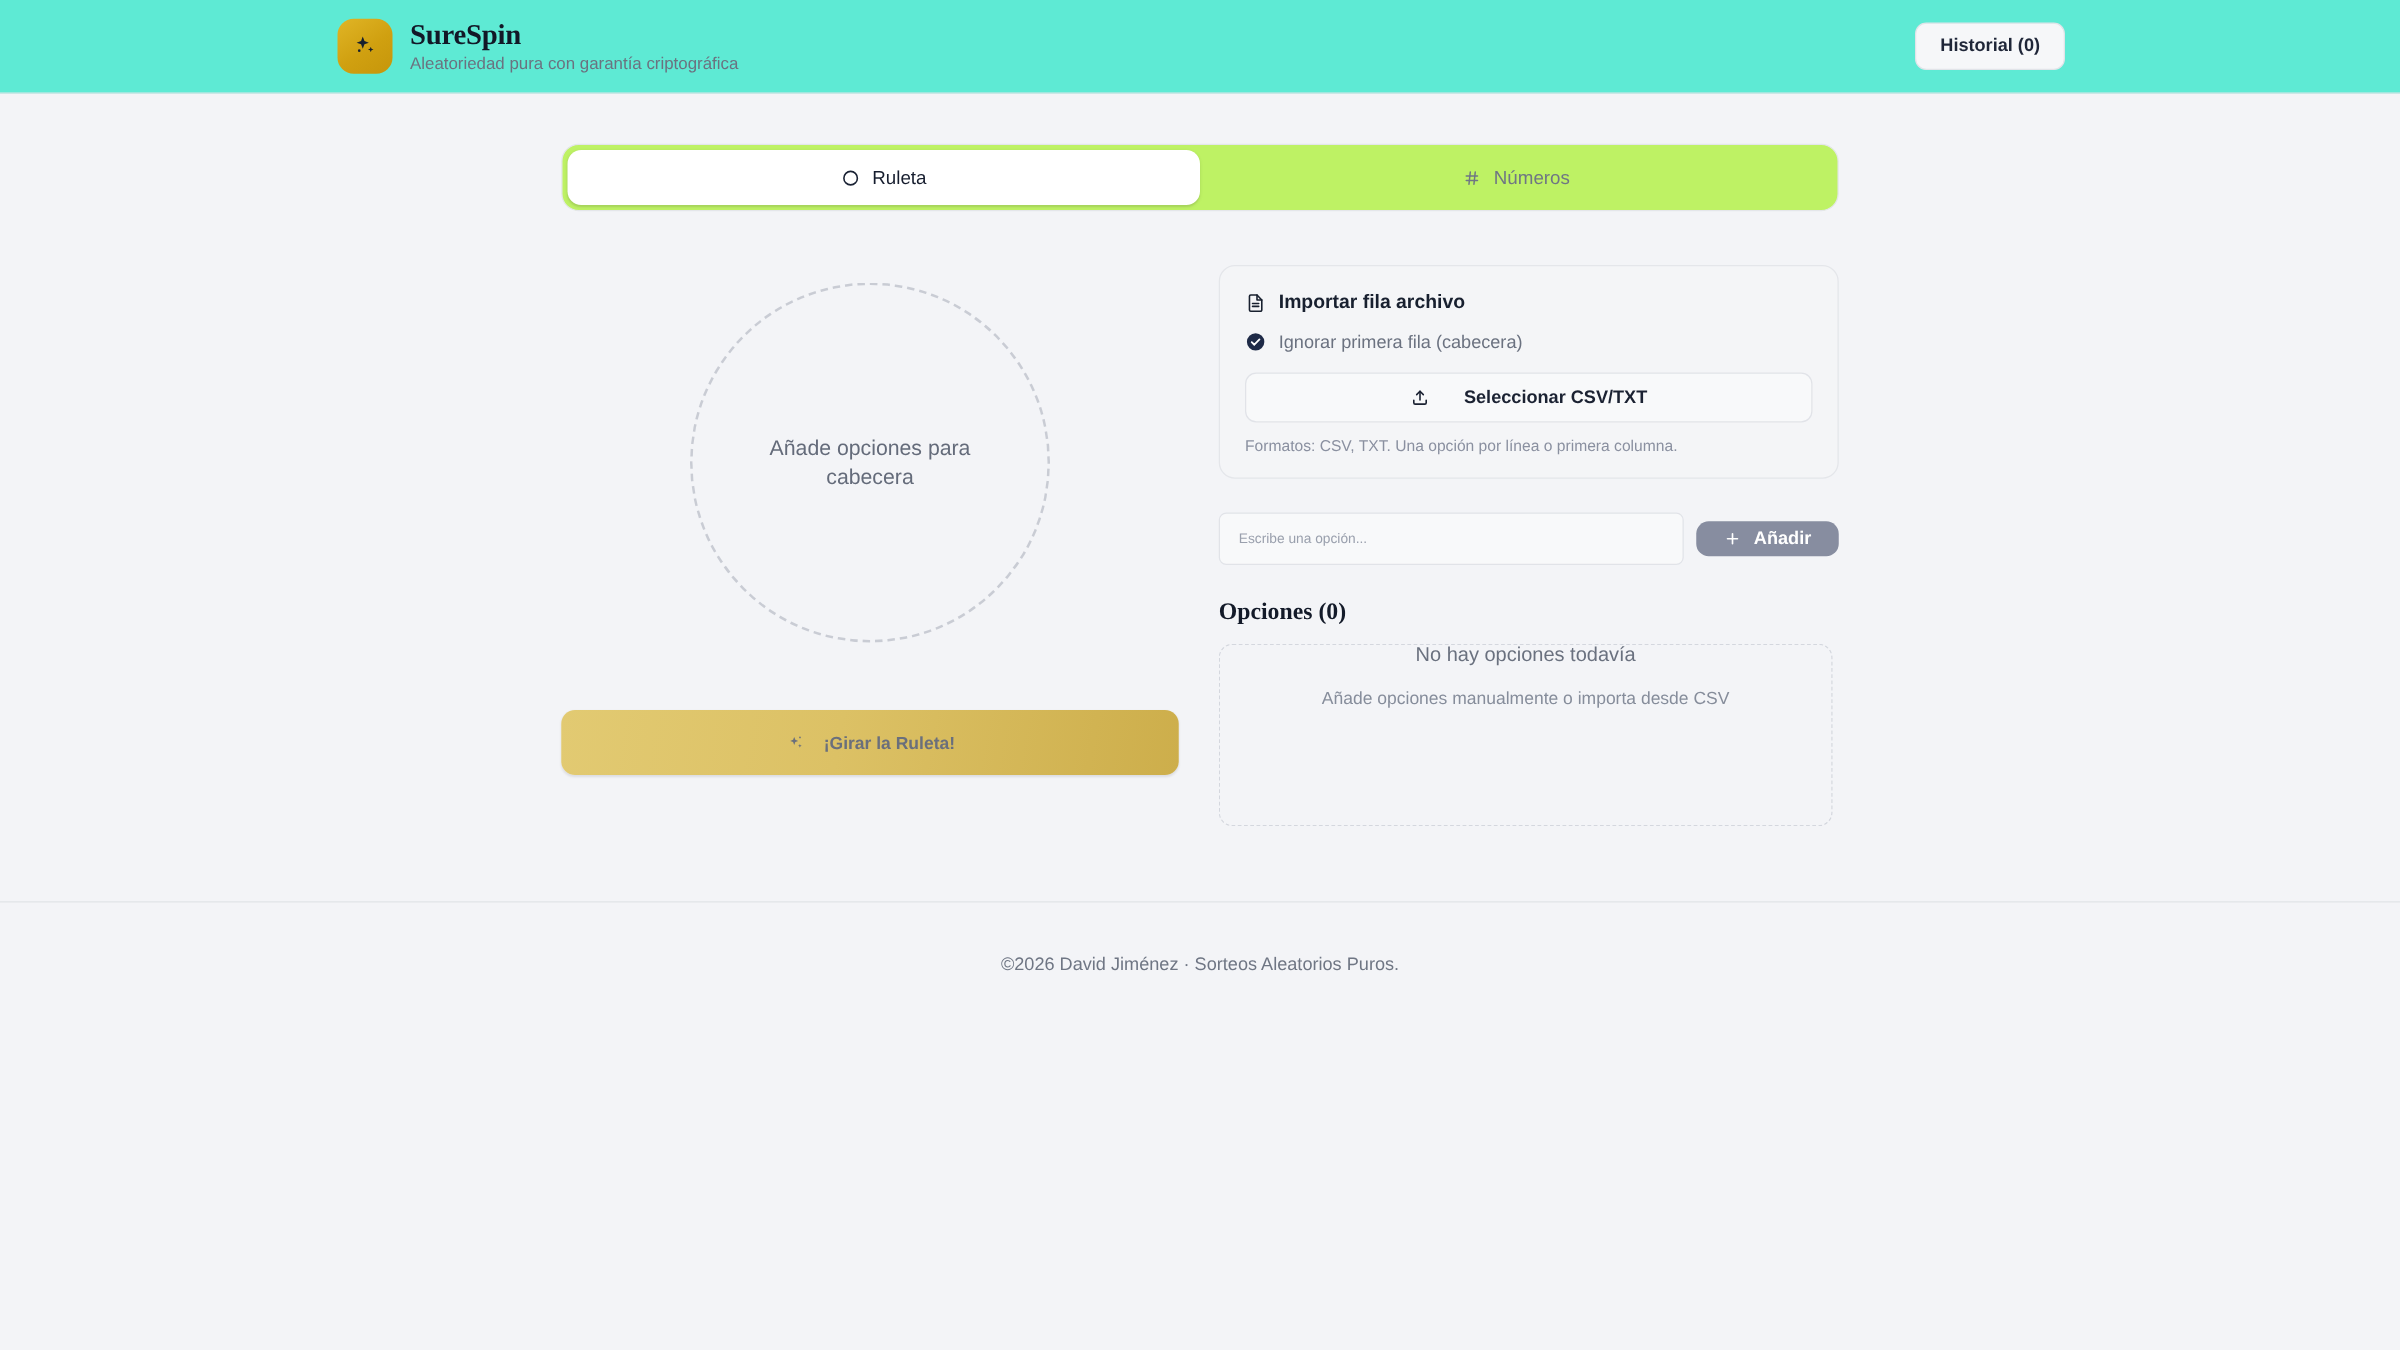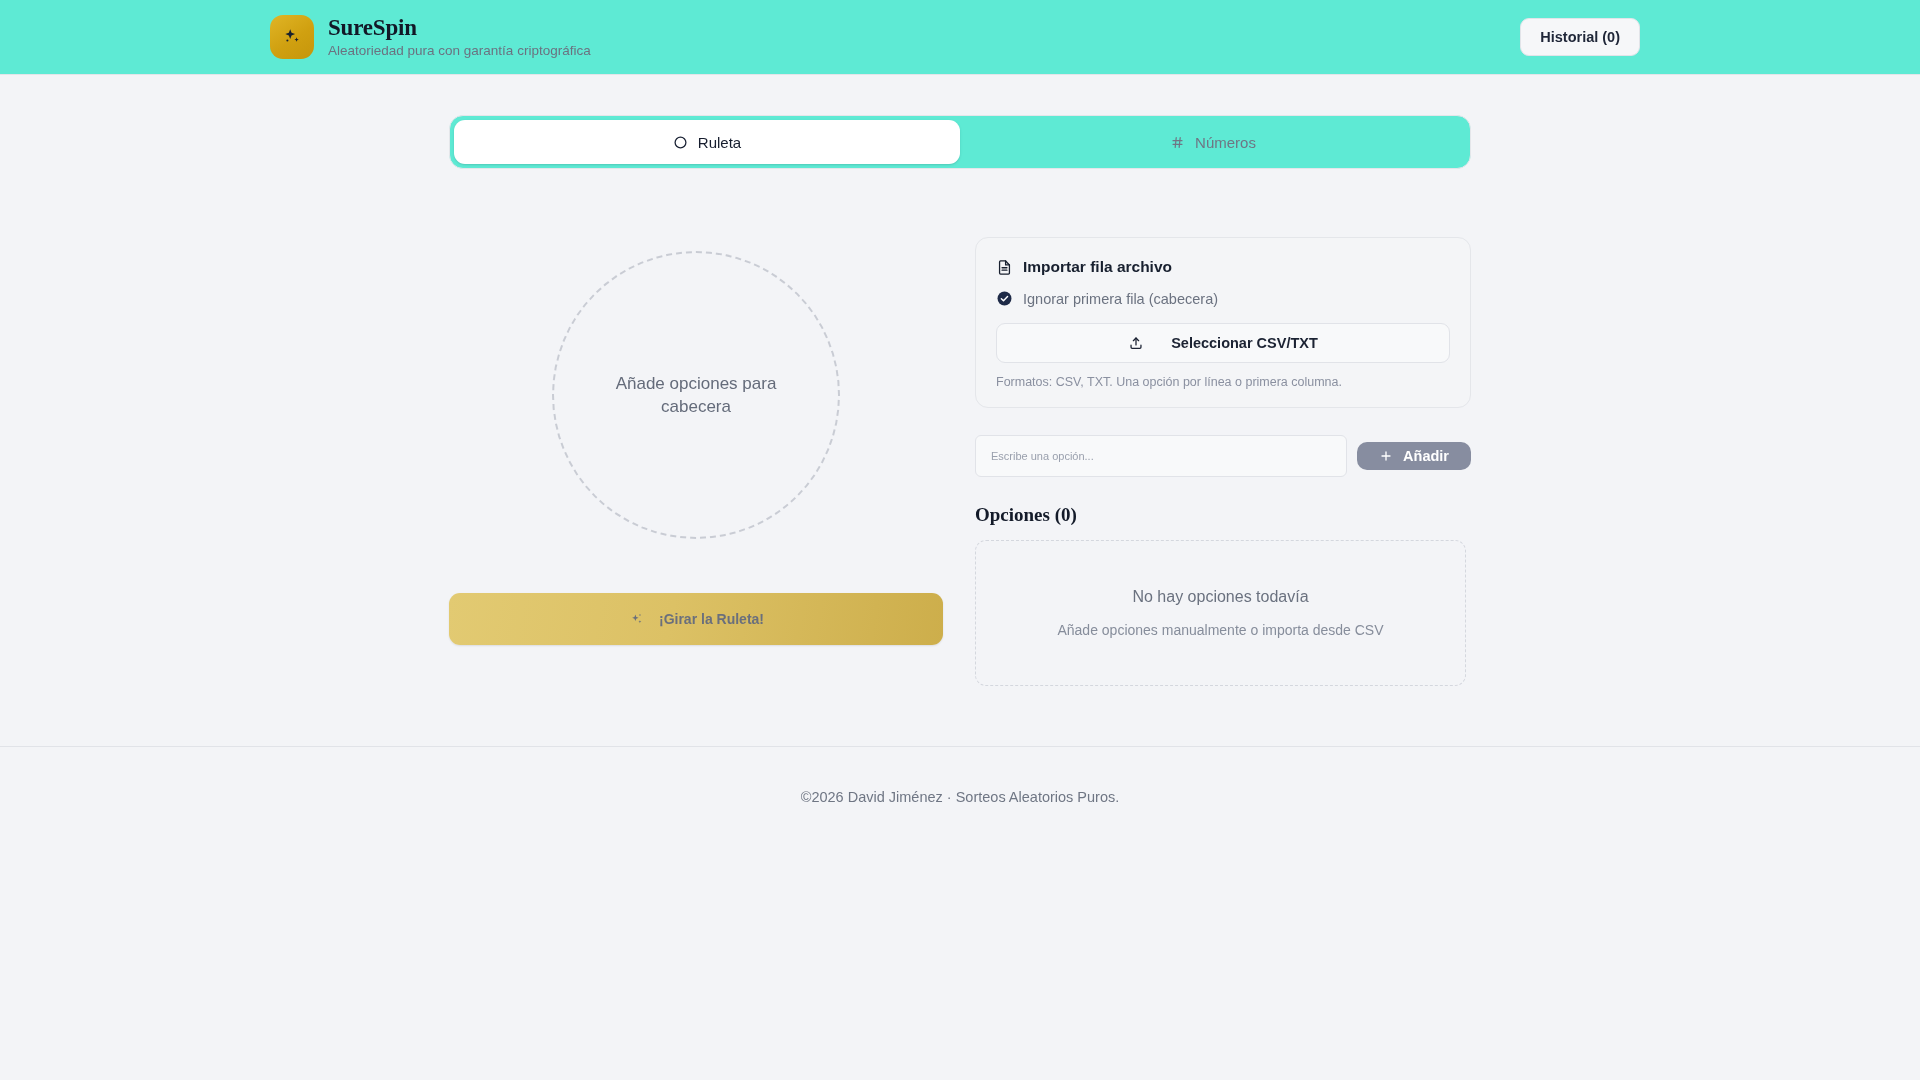--- a/index.html
+++ b/index.html
@@ -40,21 +40,21 @@
     letter-spacing: -0.2px;
     line-height: 1.15;
   }
   .brand-sub {
     font-size: 13.5px;
     color: #6b7280;
     line-height: 1.3;
   }
   .history-btn {
     position: absolute;
-    right: 280px;
+    right: 268px;
     top: 50%;
     transform: translateY(-50%);
     background: #f6f7f9;
     border: 1px solid #e2e4e9;
     border-radius: 9px;
     padding: 10px 19px;
     font-size: 14.5px;
     font-weight: 600;
     color: #1f2638;
     font-family: "Liberation Sans", sans-serif;
@@ -66,26 +66,26 @@
     padding: 40px 0 0 0;
   }
   .container {
     width: 1022px;
     margin: 0 auto;
   }
 
   
   .tabs {
     display: flex;
-    background: #5eead4;
+    background: #bef264;
     border: 1px solid #e4e6ea;
     border-radius: 14px;
     padding: 4px;
     height: 54px;
-    margin-bottom: 68px;
+    margin-bottom: 43px;
   }
   .tab {
     flex: 1;
     display: flex;
     align-items: center;
     justify-content: center;
     gap: 10px;
     border-radius: 11px;
     font-size: 15px;
     color: #6f7684;
@@ -243,21 +243,21 @@
     color: #131a29;
     margin: 27px 0 14px 0;
   }
   .empty-box {
     border: 1px dashed #d4d7de;
     border-radius: 11px;
     height: 146px;
     display: flex;
     flex-direction: column;
     align-items: center;
-    justify-content: center;
+    justify-content: flex-start;
     gap: 16px;
     margin-right: 5px;
   }
   .empty-main { font-size: 16px; color: #6a717f; }
   .empty-sub { font-size: 14px; color: #868d9b; }
 
   
   .footer {
     margin-top: 60px;
     border-top: 1px solid #e1e3e8;

